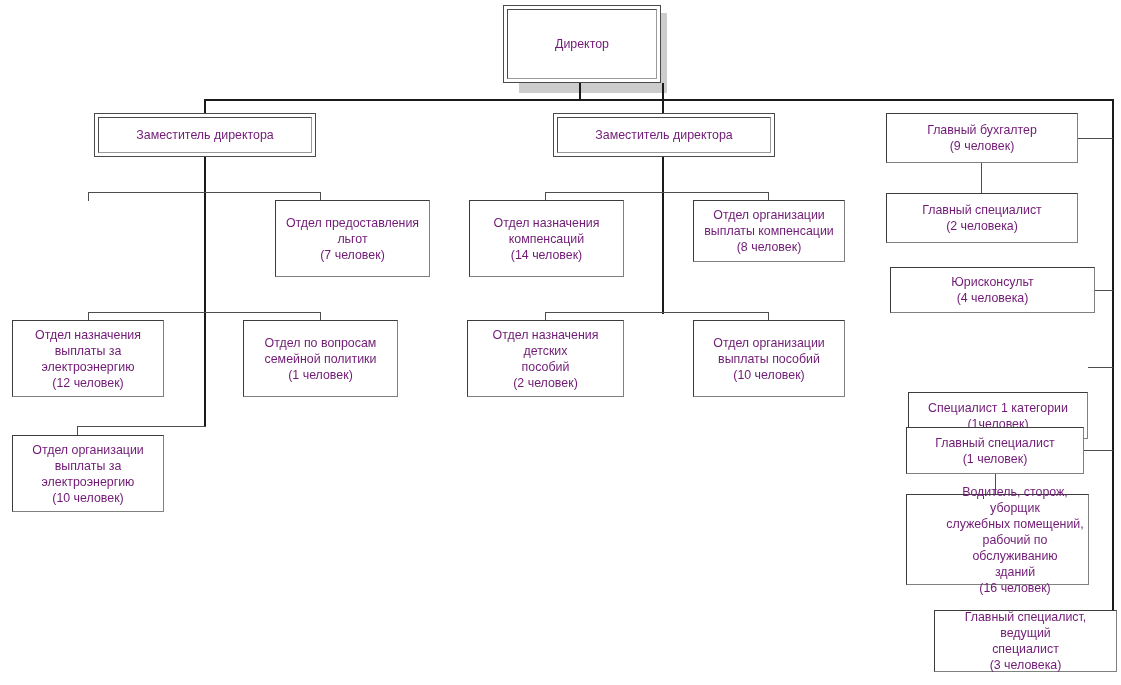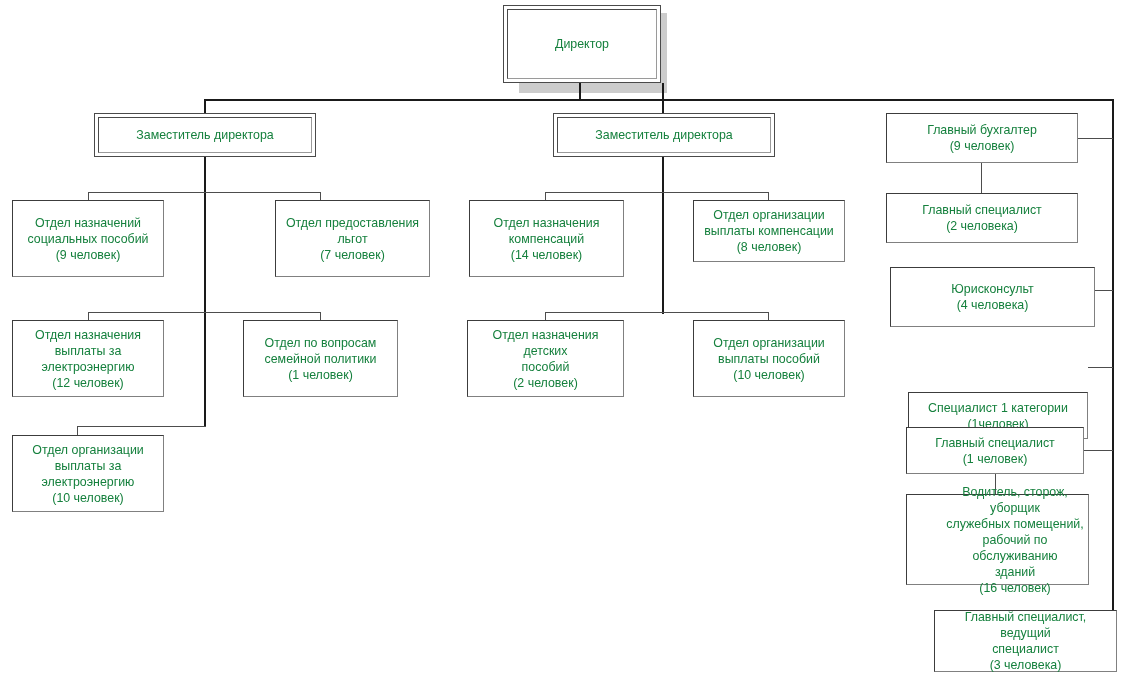--- a/index.html
+++ b/index.html
@@ -24,21 +24,21 @@
     background: #ffffff;
     border: 1px solid #3c3c3c;
     border-right-color: #808080;
     border-bottom-color: #808080;
     display: flex;
     align-items: center;
     justify-content: center;
     text-align: center;
     font-size: 12.4px;
     line-height: 16px;
-    color: #15803d;
+    color: #701a75;
     z-index: 5;
   }
   .box .txt {
     padding: 0 4px;
     white-space: pre-line;
   }
   
   .box.dbl {
     border: 1px solid #4a4a4a;
     padding: 3px;
@@ -105,25 +105,20 @@
   <div class="ln thin" style="left:88px; top:192px; width:1px; height:9px;"></div>
   <div class="ln thin" style="left:320px; top:192px; width:1px; height:9px;"></div>
 
   <div class="ln thin" style="left:88px; top:312px; width:233px; height:1px;"></div>
   <div class="ln thin" style="left:88px; top:312px; width:1px; height:9px;"></div>
   <div class="ln thin" style="left:320px; top:312px; width:1px; height:9px;"></div>
 
   <div class="ln thin" style="left:77px; top:426px; width:129px; height:1px;"></div>
   <div class="ln thin" style="left:77px; top:426px; width:1px; height:9px;"></div>
 
-  <div class="box" style="left:12px; top:200px; width:152px; height:77px;">
-    <span class="txt">Отдел назначений
-социальных пособий
-(9 человек)</span>
-  </div>
   <div class="box" style="left:243px; top:200px; width:155px; height:77px;margin-left:32px;">
     <span class="txt">Отдел предоставления
 льгот
 (7 человек)</span>
   </div>
   <div class="box" style="left:12px; top:320px; width:152px; height:77px;">
     <span class="txt">Отдел назначения
 выплаты за
 электроэнергию
 (12 человек)</span>
@@ -184,21 +179,21 @@
 
   <div class="ln thin" style="left:1078px; top:138px; width:35px; height:1px;"></div>
 
   <div class="ln thin" style="left:981px; top:163px; width:1px; height:30px;"></div>
 
   <div class="box" style="left:886px; top:193px; width:192px; height:50px;">
     <span class="txt">Главный специалист
 (2 человека)</span>
   </div>
 
-  <div class="box" style="left:890px; top:267px; width:205px; height:60px;text-align:center;">
+  <div class="box" style="left:890px; top:267px; width:205px; height:46px;text-align:center;">
     <span class="txt">Юрисконсульт
 (4 человека)</span>
   </div>
   <div class="ln thin" style="left:1095px; top:290px; width:18px; height:1px;"></div>
 
   <div class="box" style="left:908px; top:344px; width:180px; height:47px;margin-top:48px;">
     <span class="txt">Специалист 1 категории
 (1человек)</span>
   </div>
   <div class="ln thin" style="left:1088px; top:367px; width:25px; height:1px;"></div>

